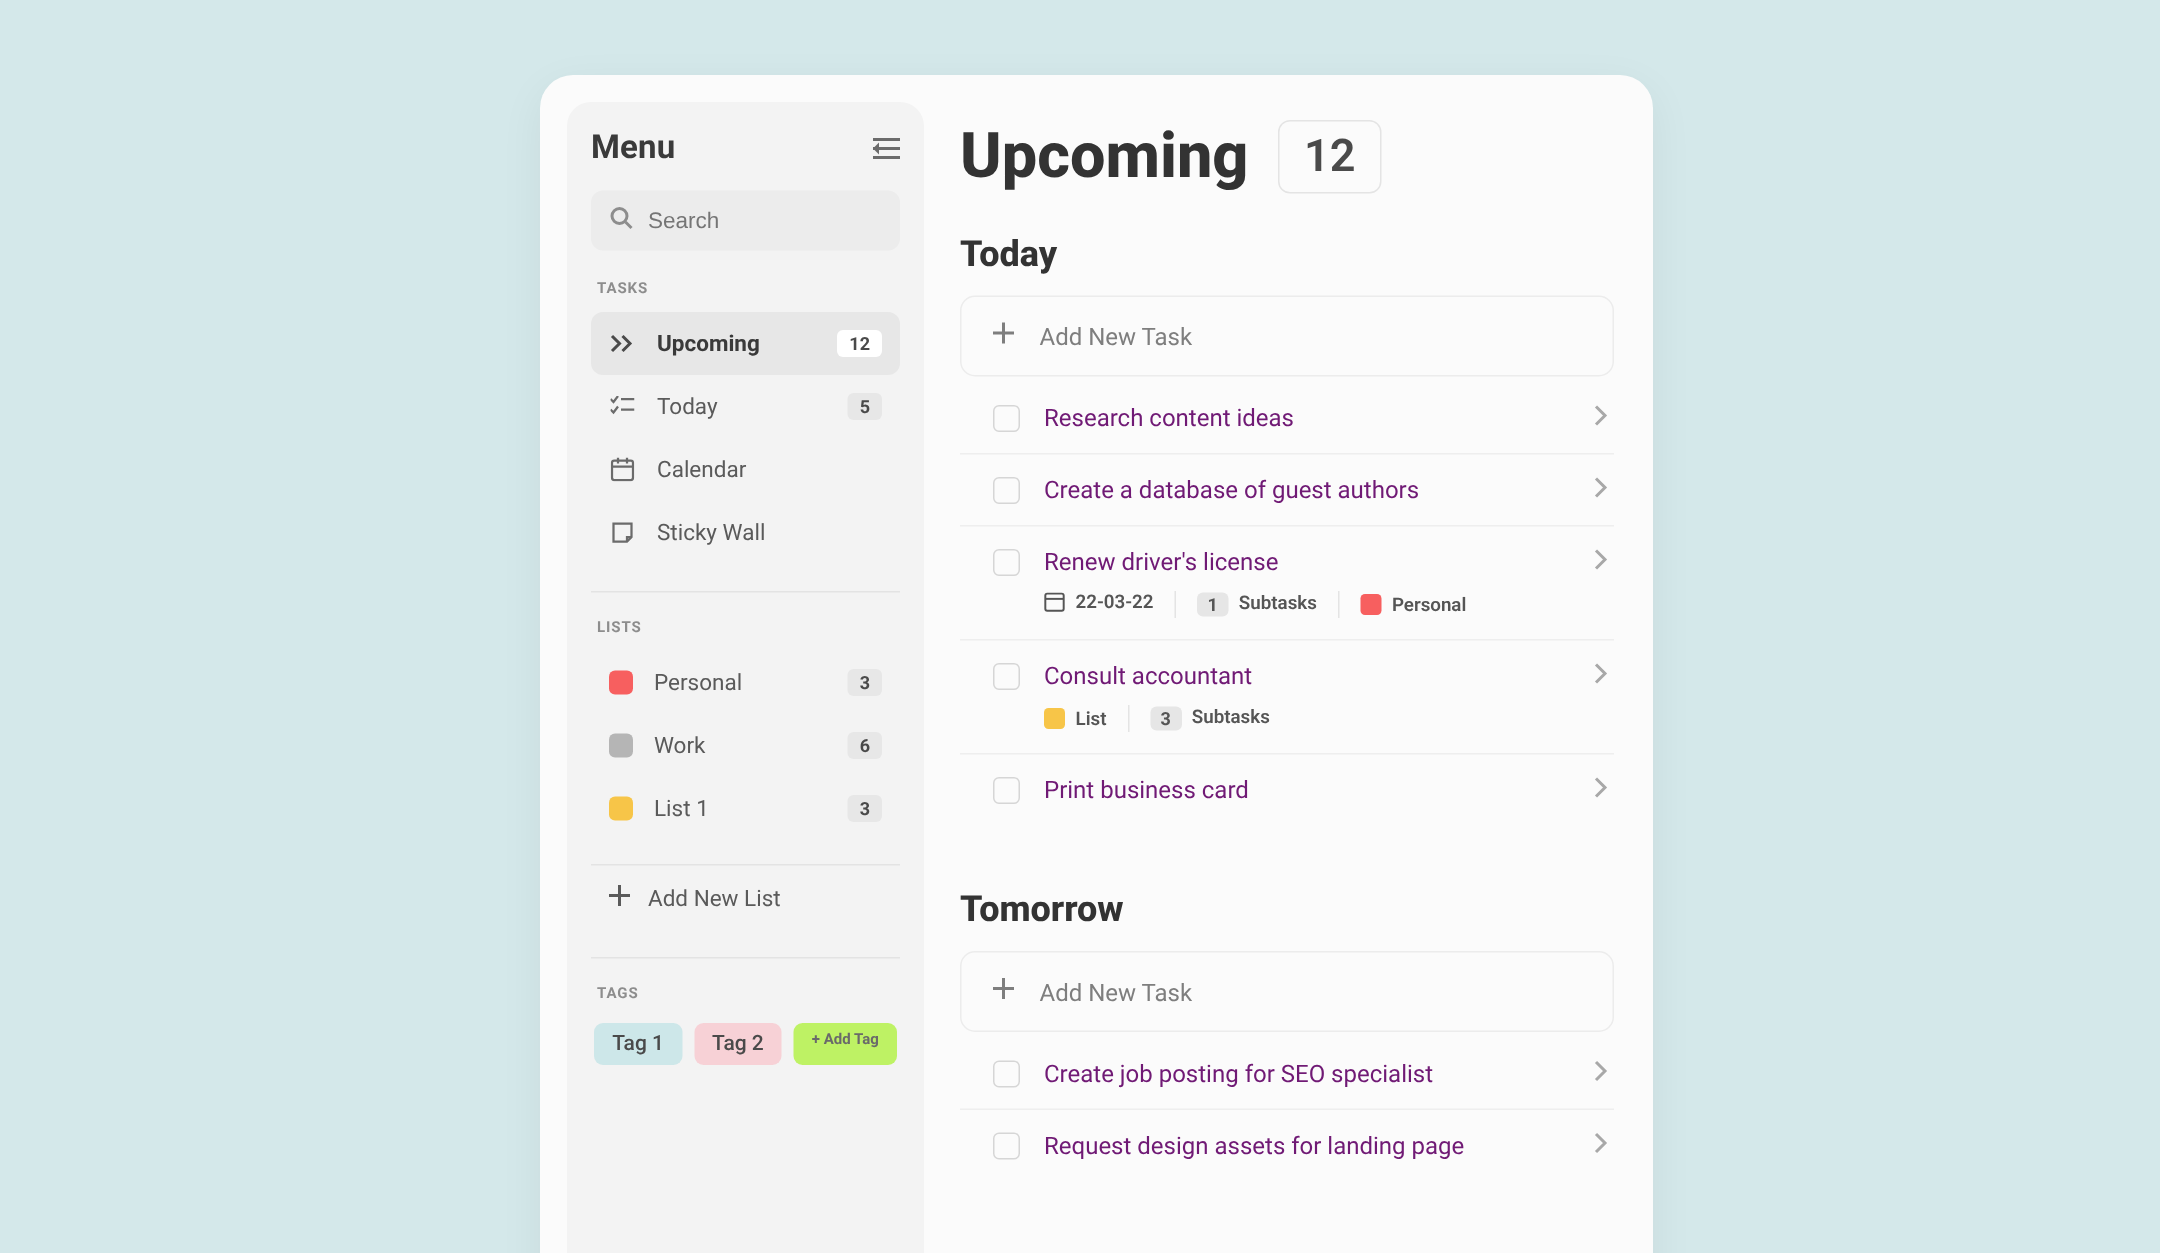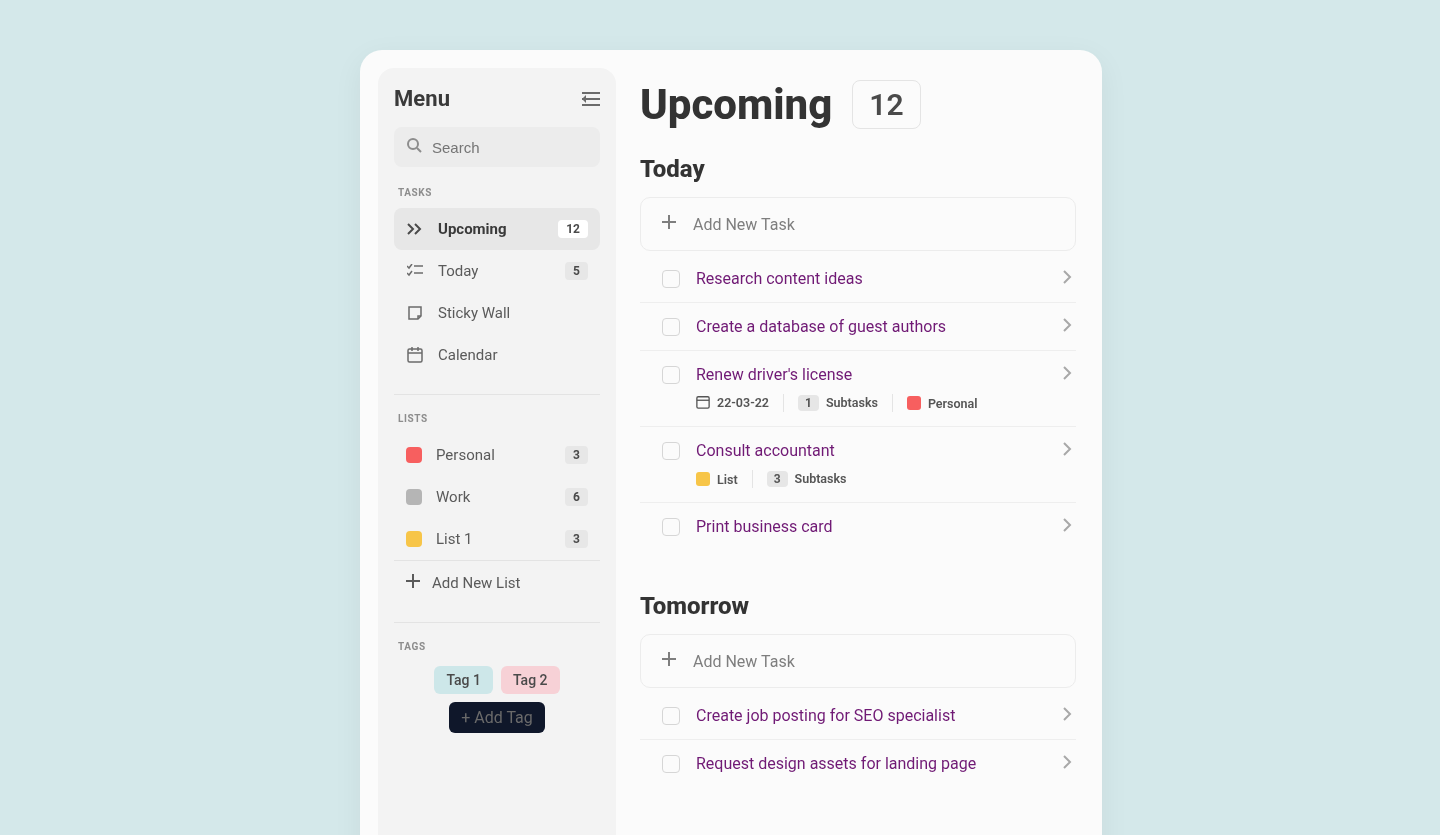--- a/index.html
+++ b/index.html
@@ -104,39 +104,40 @@
   }
   .list-color {
     width: 16px; height: 16px; border-radius: 4px; flex-shrink: 0;
   }
   .list-item .label { font-size: 15px; color: #5a5a5a; flex: 1; }
   .list-item .count-badge { background: #e7e7e7; }
   .add-list {
     display: flex; align-items: center; gap: 12px;
     padding: 12px 12px; cursor: pointer;
     border-top: 1px solid #e3e3e3;
-    margin-top: 0;
+    margin-top: 16px;
   }
   .add-list .label { font-size: 15px; color: #5a5a5a; }
   .tags-row { display: flex; flex-wrap: wrap; gap: 8px; padding: 4px 2px; justify-content: center; }
   .tag-pill {
     border-radius: 6px;
     padding: 6px 12px;
     font-size: 14px;
     font-weight: 500;
     color: #4a4a4a;
     cursor: pointer;
   }
   .add-tag {
     border-radius: 6px;
     padding: 6px 12px;
-    font-size: 16px;
+    font-size: 10px;
     color: #6a6a6a;
-    background: #0f172a;
-    cursor: pointer;
+    background: #bef264;
+    cursor: pointer;
+    font-weight: bold;
   }
 
   
   .main {
     flex: 1;
     padding: 12px 6px 0 24px;
     overflow: hidden;
   }
   .page-header {
     display: flex; align-items: center; gap: 20px;
@@ -248,36 +249,36 @@
               <line x1="7" y1="2" x2="16" y2="2" stroke="#6b6b6b" stroke-width="1.5"></line>
               <line x1="7" y1="9" x2="16" y2="9" stroke="#6b6b6b" stroke-width="1.5"></line>
             </svg>
         </span>
         <span class="label">Today</span>
         <span class="count-badge" style="background:#e7e7e7">5</span>
       </div>
       <div class="nav-item">
         <span class="icon">
           <svg width="16" height="16" viewBox="0 0 16 16">
-              <path d="M2 2 H14 V11 L11 14 H2 Z" stroke="#6b6b6b" stroke-width="1.5" fill="none"></path>
-              <path d="M11 14 V11 H14" stroke="#6b6b6b" stroke-width="1.5" fill="none"></path>
-            </svg>
-        </span>
-        <span class="label">Sticky Wall</span>
-      </div>
-      <div class="nav-item">
-        <span class="icon">
-          <svg width="16" height="16" viewBox="0 0 16 16">
               <rect x="1" y="2" width="14" height="13" rx="1.5" stroke="#6b6b6b" stroke-width="1.5" fill="none"></rect>
               <line x1="1" y1="6" x2="15" y2="6" stroke="#6b6b6b" stroke-width="1.5"></line>
               <line x1="5" y1="0" x2="5" y2="4" stroke="#6b6b6b" stroke-width="1.5"></line>
               <line x1="11" y1="0" x2="11" y2="4" stroke="#6b6b6b" stroke-width="1.5"></line>
             </svg>
         </span>
         <span class="label">Calendar</span>
+      </div>
+      <div class="nav-item">
+        <span class="icon">
+          <svg width="16" height="16" viewBox="0 0 16 16">
+              <path d="M2 2 H14 V11 L11 14 H2 Z" stroke="#6b6b6b" stroke-width="1.5" fill="none"></path>
+              <path d="M11 14 V11 H14" stroke="#6b6b6b" stroke-width="1.5" fill="none"></path>
+            </svg>
+        </span>
+        <span class="label">Sticky Wall</span>
       </div>
     </div>
 
     <hr class="divider">
 
     <div class="section-label">LISTS</div>
     <div class="nav-list">
       <div class="list-item">
         <span class="list-color" style="background:#f75f5f"></span>
         <span class="label">Personal</span>

